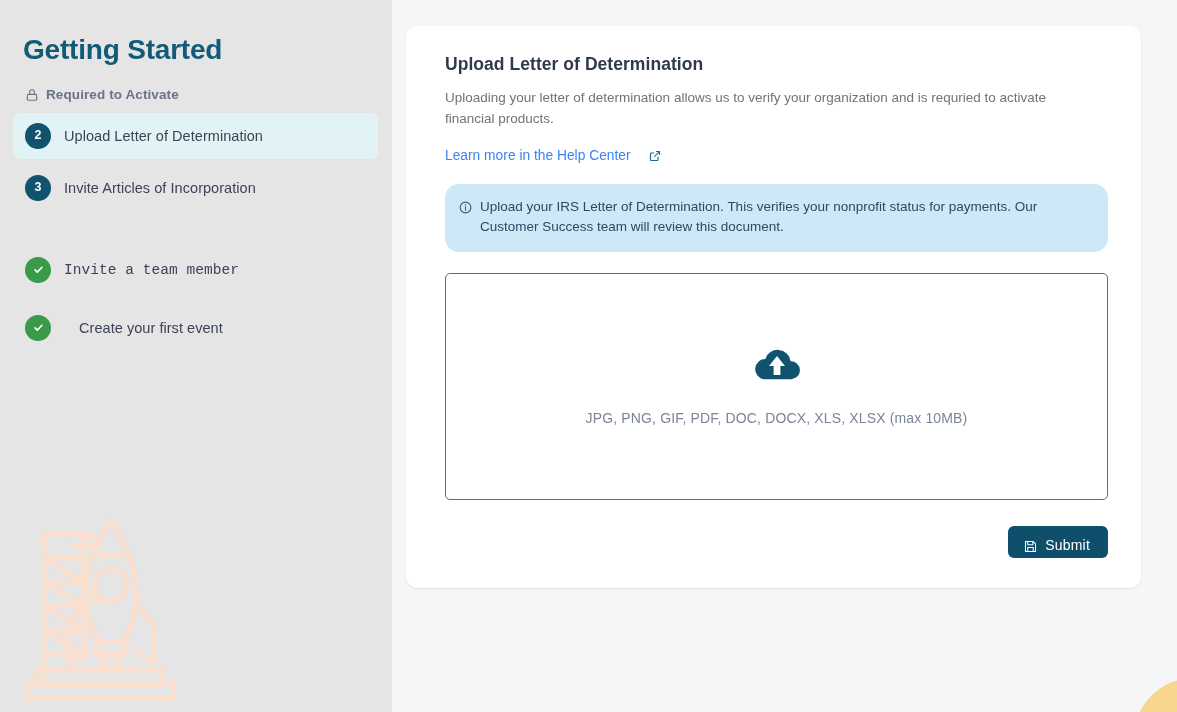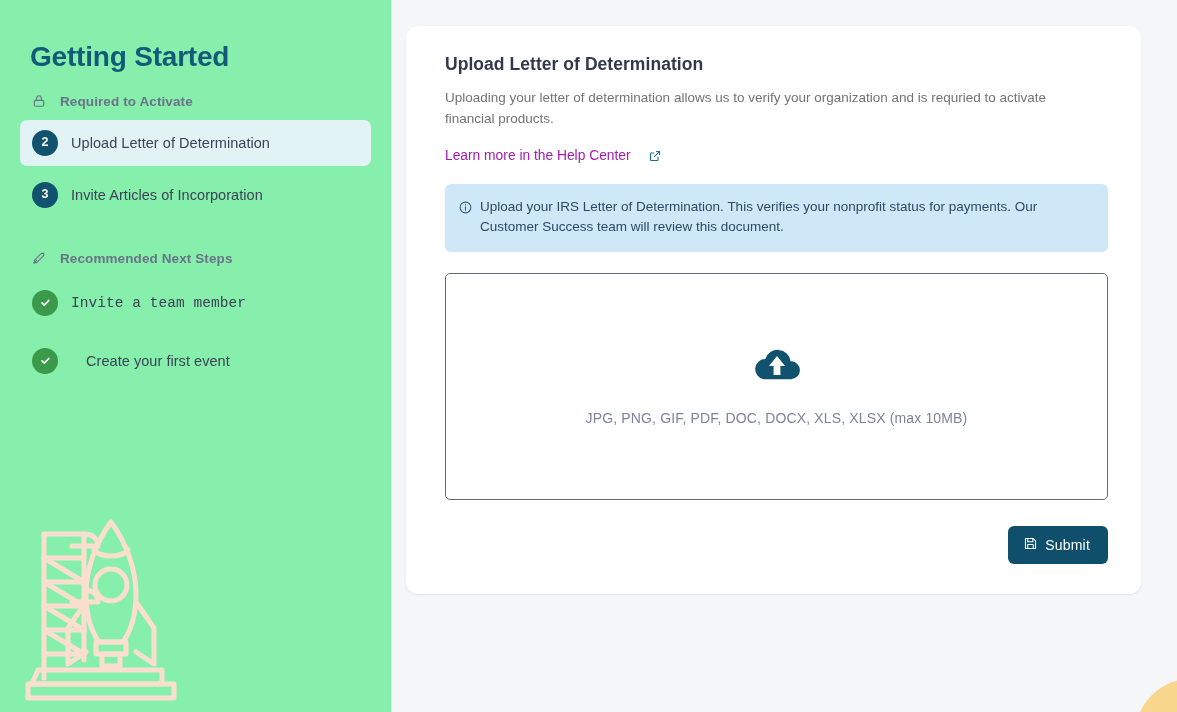--- a/index.html
+++ b/index.html
@@ -23,46 +23,46 @@
     width: 1177px;
     height: 712px;
     position: relative;
   }
 
   
   .sidebar {
     width: 392px;
     flex: 0 0 392px;
     height: 712px;
-    background: #86efac;
+    background: #e5e5e5;
     border-right: 1px solid #e3e5e9;
     position: relative;
-    padding: 8px;
+    padding: 1px;
   }
 
   .page-title {
     font-size: 28px;
     font-weight: 700;
     color: #125a78;
     letter-spacing: -0.2px;
     padding: 32px 0 0 22px;
     line-height: 1.2;
   }
 
   .section {
     margin-top: 20px;
   }
   .section.second {
     margin-top: 33px;
   }
 
   .section-header {
     display: flex;
-    align-items: flex-start;
-    gap: 14px;
+    align-items: flex-end;
+    gap: 7px;
     padding: 0 0 0 24px;
     font-size: 13.5px;
     font-weight: 600;
     color: #6b7389;
     letter-spacing: 0.1px;
   }
   .section-header .sicon {
     display: inline-flex;
     align-items: center;
     justify-content: center;
@@ -162,34 +162,34 @@
     color: #737373;
     max-width: 630px;
     margin-bottom: 17px;
   }
 
   .help-link {
     display: inline-flex;
     align-items: center;
     gap: 18px;
     font-size: 13.8px;
-    color: #a21caf;
+    color: #3b82f6;
     text-decoration: none;
     cursor: pointer;
   }
   .help-link .ext {
     display: inline-flex;
     width: 12px;
     height: 12px;
   }
 
   .info-banner {
     margin-top: 20px;
     background: #cfe8f7;
-    border-radius: 6px;
+    border-radius: 14px;
     padding: 13px 17px 14px 14px;
     display: flex;
     gap: 8px;
     align-items: flex-start;
   }
   .info-banner .ibicon {
     flex: 0 0 13px;
     width: 13px;
     height: 13px;
     margin-top: 3px;
@@ -233,27 +233,27 @@
   }
 
   .card-actions {
     display: flex;
     justify-content: flex-end;
     margin-top: 26px;
   }
 
   .btn-submit {
     display: inline-flex;
-    align-items: flex-start;
+    align-items: flex-end;
     gap: 8px;
     background: #0f4f6b;
     color: #ffffff;
     border: none;
     border-radius: 6px;
-    padding: 11px 18px 11px 16px;
+    padding: 11px 18px 5px 16px;
     font-size: 14px;
     font-family: "Liberation Sans", sans-serif;
     font-weight: 500;
     letter-spacing: 0.2px;
     cursor: pointer;
   }
   .btn-submit .save-ic {
     width: 13px;
     height: 13px;
     display: inline-flex;
@@ -307,29 +307,20 @@
         </li>
 
         <li class="step">
           <span class="badge num">3</span>
           <span class="step-label">Invite Articles of Incorporation</span>
         </li>
       </ul>
     </div>
 
     <div class="section second">
-      <div class="section-header">
-        <span class="sicon">
-          <svg viewBox="0 0 24 24" width="14" height="14" fill="none" stroke="currentColor" stroke-width="1.9" stroke-linecap="round" stroke-linejoin="round">
-            <path d="M4 16 L16 4 L20 4 L20 8 L8 20 L4 20 Z"></path>
-            <path d="M3 21 L8 16"></path>
-          </svg>
-        </span>
-        <span>Recommended Next Steps</span>
-      </div>
 
       <ul class="step-list">
         <li class="step" style="height:52px;font-family:Liberation Mono, monospace;">
           <span class="badge done">
             <svg class="chk" viewBox="0 0 16 16" fill="none" stroke="#ffffff" stroke-width="2.4" stroke-linecap="round" stroke-linejoin="round">
               <path d="M3 8.6 6.3 11.8 13 4.8"></path>
             </svg>
           </span>
           <span class="step-label">Invite a team member</span>
         </li>

